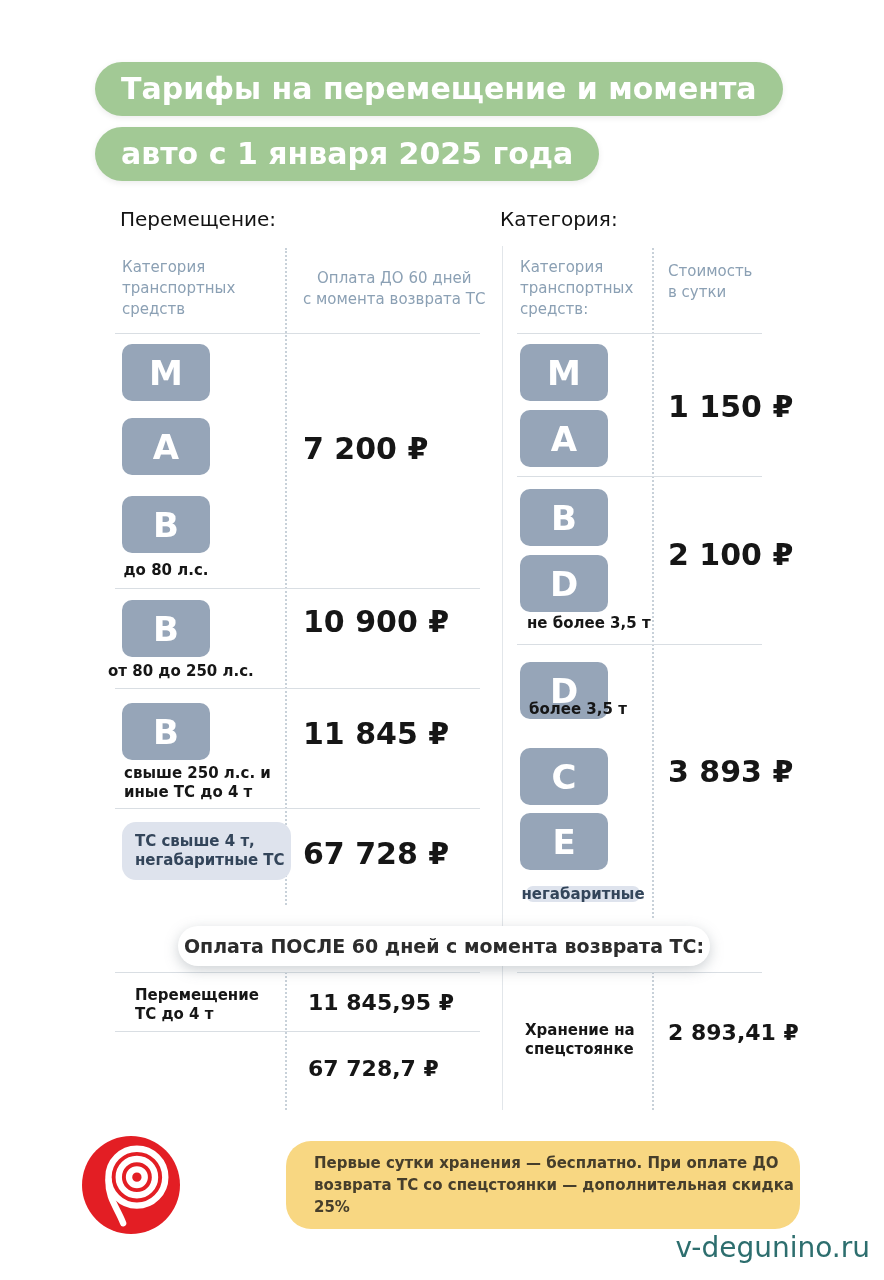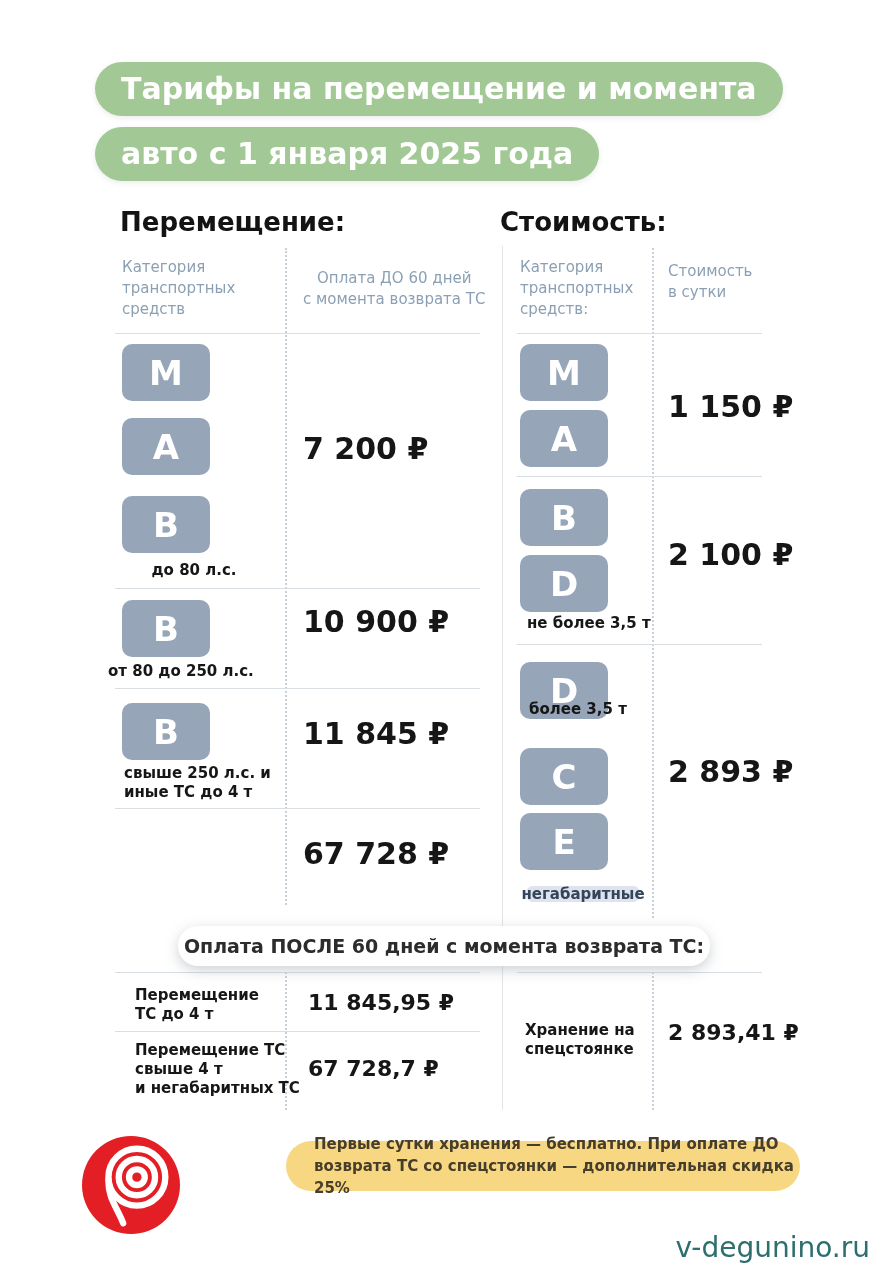--- a/index.html
+++ b/index.html
@@ -5,21 +5,21 @@
   html,body{margin:0;padding:0;background:#ffffff;}
   .canvas{
     position:relative;width:884px;height:1280px;background:#ffffff;overflow:hidden;
     font-family:"DejaVu Sans","Liberation Sans",sans-serif;color:#151515;
   }
   .pill-title{
     position:absolute;left:95px;background:#a2c995;color:#ffffff;font-weight:bold;
     font-size:30px;line-height:54px;height:54px;border-radius:27px;padding:0 26px;
     white-space:nowrap;box-shadow:0 2px 6px rgba(0,0,0,0.08);
   }
-  .section-h{position:absolute;font-size:26px;font-weight:bold;color:#131313;white-space:nowrap;}
+  .section-h{position:absolute;font-size:20px;font-weight:normal;color:#131313;white-space:nowrap;}
   .colhead{position:absolute;font-size:15px;line-height:21px;color:#8ba0b4;white-space:pre-line;}
   .badge{
     position:absolute;width:88px;height:57px;border-radius:10px;background:#96a5b8;
     color:#ffffff;font-weight:bold;font-size:34px;display:flex;align-items:center;justify-content:center;
   }
   .caption{position:absolute;font-size:15px;line-height:19px;font-weight:bold;color:#161616;white-space:pre-line;}
   .caption-c{text-align:center;}
   .price{position:absolute;font-weight:bold;color:#161616;white-space:nowrap;}
   .price-lg{font-size:30px;}
   .price-md{font-size:22px;}
@@ -31,37 +31,37 @@
   .tagpill-sm{left:526px;top:886px;width:114px;height:16px;border-radius:7px;justify-content:center;}
   .hline{position:absolute;height:1px;background:#d9dee3;}
   .vsolid{position:absolute;width:1px;background:#e2e6ea;}
   .vdots{position:absolute;width:0;border-left:2px dotted #c8d1d9;}
   .banner{
     position:absolute;left:178px;top:926px;width:532px;height:40px;background:#ffffff;border-radius:21px;
     box-shadow:0 4px 14px rgba(110,120,130,0.35);display:flex;align-items:center;justify-content:center;
     font-size:19px;font-weight:bold;color:#2c2c2c;white-space:nowrap;
   }
   .note{
-    position:absolute;left:286px;top:1141px;width:514px;height:50px;background:#f8d782;border-radius:25px;
+    position:absolute;left:286px;top:1141px;width:514px;height:88px;background:#f8d782;border-radius:25px;
     display:flex;align-items:center;padding-left:28px;box-sizing:border-box;
     font-size:15px;line-height:22px;font-weight:bold;color:#463e2b;white-space:pre-line;
   }
   .watermark{position:absolute;right:14px;top:1231px;font-size:28px;color:#2d6e6e;white-space:nowrap;}
   .logo{position:absolute;left:82px;top:1136px;width:98px;height:98px;}
 </style>
 </head>
 <body>
 
 <div class="canvas">
 
   <div class="pill-title" style="top:62px;">Тарифы на перемещение и момента</div>
   <div class="pill-title" style="top:127px;">авто с 1 января 2025 года</div>
 
   <div class="section-h" style="left:120px;top:207px;">Перемещение:</div>
-  <div class="section-h" style="left:500px;top:207px;">Стоимость:</div>
+  <div class="section-h" style="left:500px;top:207px;">Категория:</div>
 
   <div class="colhead" style="left:122px;top:257px;">Категория
 транспортных
 средств</div>
   <div class="colhead" style="left:303px;top:268px;text-align:center;">Оплата ДО 60 дней
 с момента возврата ТС</div>
   <div class="colhead" style="left:520px;top:257px;">Категория
 транспортных
 средств:</div>
   <div class="colhead" style="left:668px;top:261px;">Стоимость
@@ -80,58 +80,57 @@
   <div class="hline" style="left:517px;top:333px;width:245px;"></div>
   <div class="hline" style="left:517px;top:476px;width:245px;"></div>
   <div class="hline" style="left:517px;top:644px;width:245px;"></div>
   <div class="hline" style="left:115px;top:972px;width:365px;"></div>
   <div class="hline" style="left:115px;top:1031px;width:365px;"></div>
   <div class="hline" style="left:517px;top:972px;width:245px;"></div>
 
   <div class="badge" style="left:122px;top:344px;">М</div>
   <div class="badge" style="left:122px;top:418px;">А</div>
   <div class="badge" style="left:122px;top:496px;">В</div>
-  <div class="caption caption-c" style="left:122px;top:561px;width:88px;margin-left:28px;">до 80 л.с.</div>
+  <div class="caption caption-c" style="left:122px;top:561px;width:88px;">до 80 л.с.</div>
   <div class="price price-lg" style="left:303px;top:431px;">7 200 ₽</div>
 
   <div class="badge" style="left:122px;top:600px;">В</div>
   <div class="caption" style="left:108px;top:662px;">от 80 до 250 л.с.</div>
   <div class="price price-lg" style="left:303px;top:604px;">10 900 ₽</div>
 
   <div class="badge" style="left:122px;top:703px;">В</div>
   <div class="caption" style="left:124px;top:764px;">свыше 250 л.с. и
 иные ТС до 4 т</div>
   <div class="price price-lg" style="left:303px;top:716px;">11 845 ₽</div>
 
+  <div class="tagpill tagpill-big">ТС свыше 4 т,
+негабаритные ТС</div>
   <div class="price price-lg" style="left:303px;top:836px;">67 728 ₽</div>
 
   <div class="badge" style="left:520px;top:344px;">М</div>
   <div class="badge" style="left:520px;top:410px;">А</div>
   <div class="price price-lg" style="left:668px;top:389px;">1 150 ₽</div>
 
   <div class="badge" style="left:520px;top:489px;">В</div>
   <div class="badge" style="left:520px;top:555px;">D</div>
   <div class="caption" style="left:527px;top:614px;">не более 3,5 т</div>
   <div class="price price-lg" style="left:668px;top:537px;">2 100 ₽</div>
 
   <div class="badge" style="left:520px;top:662px;">D</div>
   <div class="caption" style="left:529px;top:700px;">более 3,5 т</div>
   <div class="badge" style="left:520px;top:748px;">С</div>
   <div class="badge" style="left:520px;top:813px;">Е</div>
   <div class="tagpill tagpill-sm">негабаритные</div>
-  <div class="price price-lg" style="left:668px;top:754px;">2 893 ₽</div>
+  <div class="price price-lg" style="left:668px;top:754px;">3 893 ₽</div>
 
   <div class="banner">Оплата ПОСЛЕ 60 дней с момента возврата ТС:</div>
 
   <div class="caption" style="left:135px;top:986px;">Перемещение
 ТС до 4 т</div>
   <div class="price price-md" style="left:308px;top:990px;">11 845,95 ₽</div>
-  <div class="caption" style="left:135px;top:1041px;">Перемещение ТС
-свыше 4 т
-и негабаритных ТС</div>
   <div class="price price-md" style="left:308px;top:1056px;">67 728,7 ₽</div>
 
   <div class="caption" style="left:525px;top:1021px;">Хранение на
 спецстоянке</div>
   <div class="price price-md" style="left:668px;top:1020px;">2 893,41 ₽</div>
 
   <svg class="logo" viewBox="0 0 100 100" aria-hidden="true">
     <circle cx="50" cy="50" r="50" fill="#e31e24"></circle>
     <circle cx="56" cy="42" r="29" fill="none" stroke="#ffffff" stroke-width="6.5"></circle>
     <circle cx="56" cy="42" r="18.5" fill="none" stroke="#ffffff" stroke-width="6.5"></circle>

